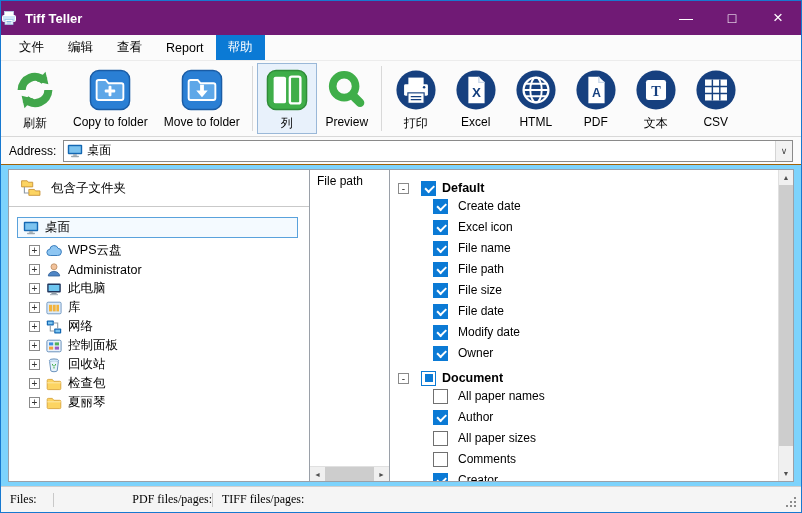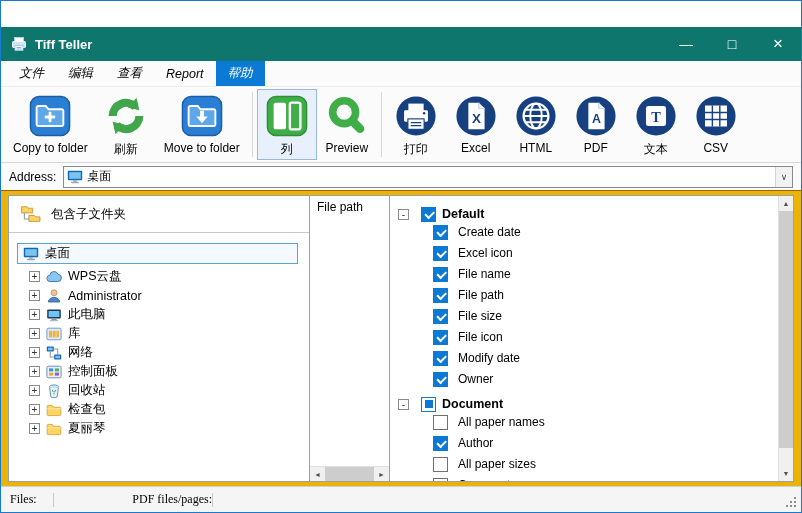--- a/index.html
+++ b/index.html
@@ -1,51 +1,51 @@
 <!DOCTYPE html>
 <html><head>
 <meta charset="utf-8">
 <style>
   * { margin:0; padding:0; box-sizing:border-box; }
   html,body { width:802px; height:513px; background:#fff; }
   body { font-family:"Liberation Sans", sans-serif; font-size:12px; color:#000; }
   .window { width:802px; height:513px; border:1px solid #1779d0; display:flex; flex-direction:column; overflow:hidden; background:#fff; }
 
   
-  .titlebar { height:34px; background:#0f766e; color:#fff; display:flex; align-items:center; padding-left:10px; flex:none;margin-top:26px; }
+  .titlebar { height:34px; background:#701a75; color:#fff; display:flex; align-items:center; flex:none; }
   .app-icon { width:16px; height:16px; margin-right:8px; flex:none; }
   .app-icon svg { width:16px; height:16px; display:block; }
   .title { font-weight:bold; font-size:13px; }
   .win-controls { margin-left:auto; display:flex; height:100%; }
   .win-btn { width:46px; height:100%; display:flex; align-items:center; justify-content:center; font-size:14px; cursor:default; }
   .win-btn.close { font-size:17px; }
 
   
   .menubar { height:26px; background:#fbfbfb; display:flex; align-items:stretch; padding-left:6px; border-bottom:1px solid #ececec; flex:none; }
-  .menu-item { padding:0 12px; display:flex; align-items:center; font-size:12.5px;font-style:italic; }
+  .menu-item { padding:0 12px; display:flex; align-items:center; font-size:12.5px; }
   .menu-item.active { background:#0b7ad5; color:#fff; }
 
   
   .toolbar { height:76px; background:#fbfbfb; border-bottom:1px solid #d8d8d8; display:flex; align-items:stretch; padding:2px 4px; flex:none; }
   .tb-btn { display:flex; flex-direction:column; align-items:center; padding:4px 7px 0 7px; border:1px solid transparent; }
   .tb-btn.active { border:1px solid #9ab8d8; background:#e8f1fb; }
   .tb-icon { width:44px; height:44px; display:flex; align-items:center; justify-content:center; }
   .tb-icon svg { width:42px; height:42px; display:block; }
   .tb-label { font-size:12px; margin-top:3px; white-space:nowrap; }
   .tb-sep { width:1px; background:#d9d9d9; margin:3px 4px; }
 
   
   .addressbar { height:28px; background:#fbfbfb; border-bottom:1px solid #a16207; display:flex; align-items:center; padding:0 8px; gap:7px; flex:none; }
   .combo { flex:1; height:22px; border:1px solid #8a8a8a; background:#fff; display:flex; align-items:center; padding-left:3px; }
   .combo-icon svg { width:16px; height:16px; display:block; }
   .combo-text { margin-left:4px; }
   .combo-btn { margin-left:auto; width:17px; height:100%; display:flex; align-items:center; justify-content:center; background:#f2f2f2; border-left:1px solid #d5d5d5; font-size:9px; color:#444; }
 
   
-  .main { flex:1; min-height:0; display:flex; background:#eab308; padding:4px 7px; }
+  .main { flex:1; min-height:0; display:flex; background:#7dd3fc; padding:4px 7px; }
   .left-panel { width:302px; flex:none; border:1px solid #9aa0a8; background:#fff; display:flex; flex-direction:column; overflow:hidden; }
   .subfolder-header { height:37px; flex:none; display:flex; align-items:center; gap:9px; padding:0 10px; border-bottom:1px solid #c9c9c9; font-size:12.5px; }
   .sf-icon svg { width:23px; height:20px; display:block; }
   .tree { flex:1; padding:10px 6px 0 8px; overflow:hidden; }
   .tree-row { height:19px; display:flex; align-items:center; }
   .tree-row.lvl0 { padding-left:4px; }
   .tree-row.lvl1 { padding-left:12px; }
   .tree-row.selected { height:21px; border:1px solid #5aa2dc; background:#f4faff; margin:0 5px 3px 0; padding-left:5px; }
   .expander { width:11px; height:11px; flex:none; border:1px solid #8a8a8a; background:#fff; font-size:10px; line-height:9px; text-align:center; color:#333; margin-right:6px; }
   .tree-icon { width:16px; height:16px; flex:none; margin-right:6px; }
@@ -113,38 +113,38 @@
       <div class="menu-item">编辑</div>
       <div class="menu-item">查看</div>
       <div class="menu-item">Report</div>
       <div class="menu-item active">帮助</div>
     </div>
 
   <div class="toolbar">
       <div class="tb-btn">
         <span class="tb-icon">
           <svg viewBox="0 0 44 44">
+            <path d="M8 22 a14 14 0 0 1 24-9.5" fill="none" stroke="#41a64b" stroke-width="8.5"></path>
+            <polygon points="33,3 36,16 24,13" fill="#41a64b"></polygon>
+            <path d="M36 22 a14 14 0 0 1 -24 9.5" fill="none" stroke="#41a64b" stroke-width="8.5"></path>
+            <polygon points="11,41 8,28 20,31" fill="#41a64b"></polygon>
+          </svg>
+        </span>
+        <span class="tb-label">刷新</span>
+      </div>
+      <div class="tb-btn">
+        <span class="tb-icon">
+          <svg viewBox="0 0 44 44">
             <rect x="1.5" y="1.5" width="41" height="41" rx="9" fill="#2a7fd4" stroke="#1a5ca5" stroke-width="1.5"></rect>
             <path d="M8 13.5 a2 2 0 0 1 2 -2 h7.5 l3 3.5 h13.5 a2 2 0 0 1 2 2 v13.5 a2 2 0 0 1 -2 2 h-24 a2 2 0 0 1 -2 -2 z" fill="#5ea7e8" stroke="#fff" stroke-width="2"></path>
             <rect x="20.5" y="17.5" width="3" height="11" rx="1" fill="#fff"></rect>
             <rect x="16.5" y="21.5" width="11" height="3" rx="1" fill="#fff"></rect>
           </svg>
         </span>
         <span class="tb-label">Copy to folder</span>
-      </div>
-      <div class="tb-btn">
-        <span class="tb-icon">
-          <svg viewBox="0 0 44 44">
-            <path d="M8 22 a14 14 0 0 1 24-9.5" fill="none" stroke="#41a64b" stroke-width="8.5"></path>
-            <polygon points="33,3 36,16 24,13" fill="#41a64b"></polygon>
-            <path d="M36 22 a14 14 0 0 1 -24 9.5" fill="none" stroke="#41a64b" stroke-width="8.5"></path>
-            <polygon points="11,41 8,28 20,31" fill="#41a64b"></polygon>
-          </svg>
-        </span>
-        <span class="tb-label">刷新</span>
       </div>
       <div class="tb-btn">
         <span class="tb-icon">
           <svg viewBox="0 0 44 44">
             <rect x="1.5" y="1.5" width="41" height="41" rx="9" fill="#2a7fd4" stroke="#1a5ca5" stroke-width="1.5"></rect>
             <path d="M8 13.5 a2 2 0 0 1 2 -2 h7.5 l3 3.5 h13.5 a2 2 0 0 1 2 2 v13.5 a2 2 0 0 1 -2 2 h-24 a2 2 0 0 1 -2 -2 z" fill="#5ea7e8" stroke="#fff" stroke-width="2"></path>
             <path d="M20 16.5 h4 v6 h4 l-6 7 -6 -7 h4 z" fill="#fff"></path>
           </svg>
         </span>
         <span class="tb-label">Move to folder</span>
@@ -416,21 +416,21 @@
           <div class="cbt-item-row">
             <span class="cb checked"></span>
             <span class="cbt-item-label">File path</span>
           </div>
           <div class="cbt-item-row">
             <span class="cb checked"></span>
             <span class="cbt-item-label">File size</span>
           </div>
           <div class="cbt-item-row">
             <span class="cb checked"></span>
-            <span class="cbt-item-label">File icon</span>
+            <span class="cbt-item-label">File date</span>
           </div>
           <div class="cbt-item-row">
             <span class="cb checked"></span>
             <span class="cbt-item-label">Modify date</span>
           </div>
           <div class="cbt-item-row">
             <span class="cb checked"></span>
             <span class="cbt-item-label">Owner</span>
           </div>
           <div class="cbt-group-row">
@@ -468,16 +468,17 @@
       </div>
     </div>
 
   </div>
 
   <div class="statusbar">
     <span class="sb-sec s1">Files:</span>
     <span class="sb-div"></span>
     <span class="sb-sec s2">PDF files/pages:</span>
     <span class="sb-div"></span>
+    <span class="sb-sec s3">TIFF files/pages:</span>
     <span class="sb-grip"></span>
   </div>
 
 </div>
 
 </body></html>

